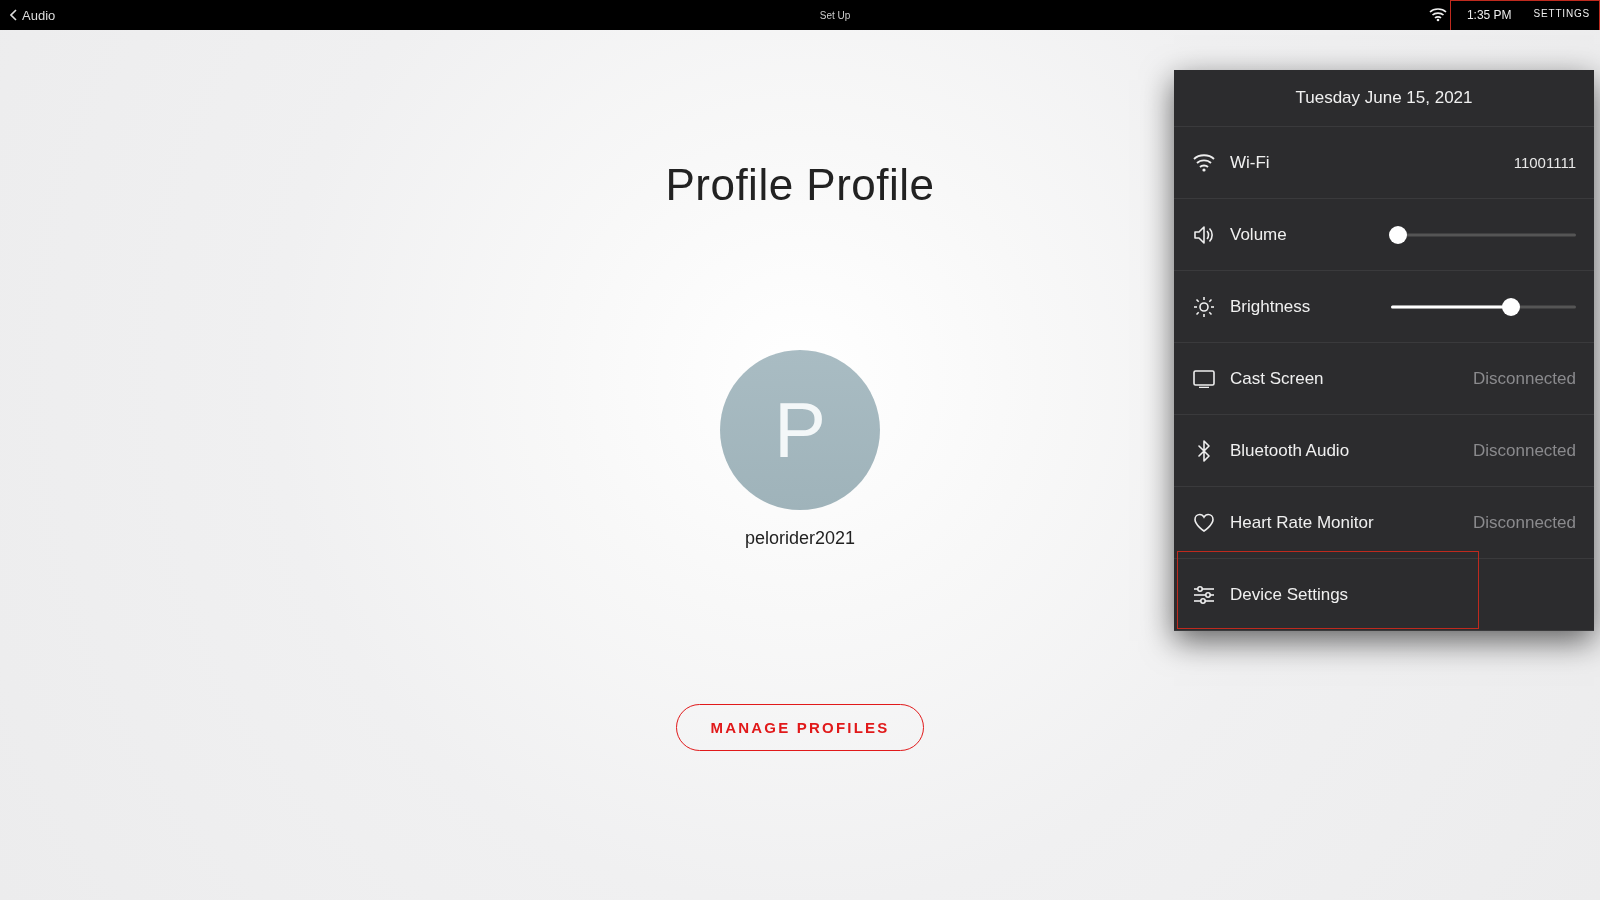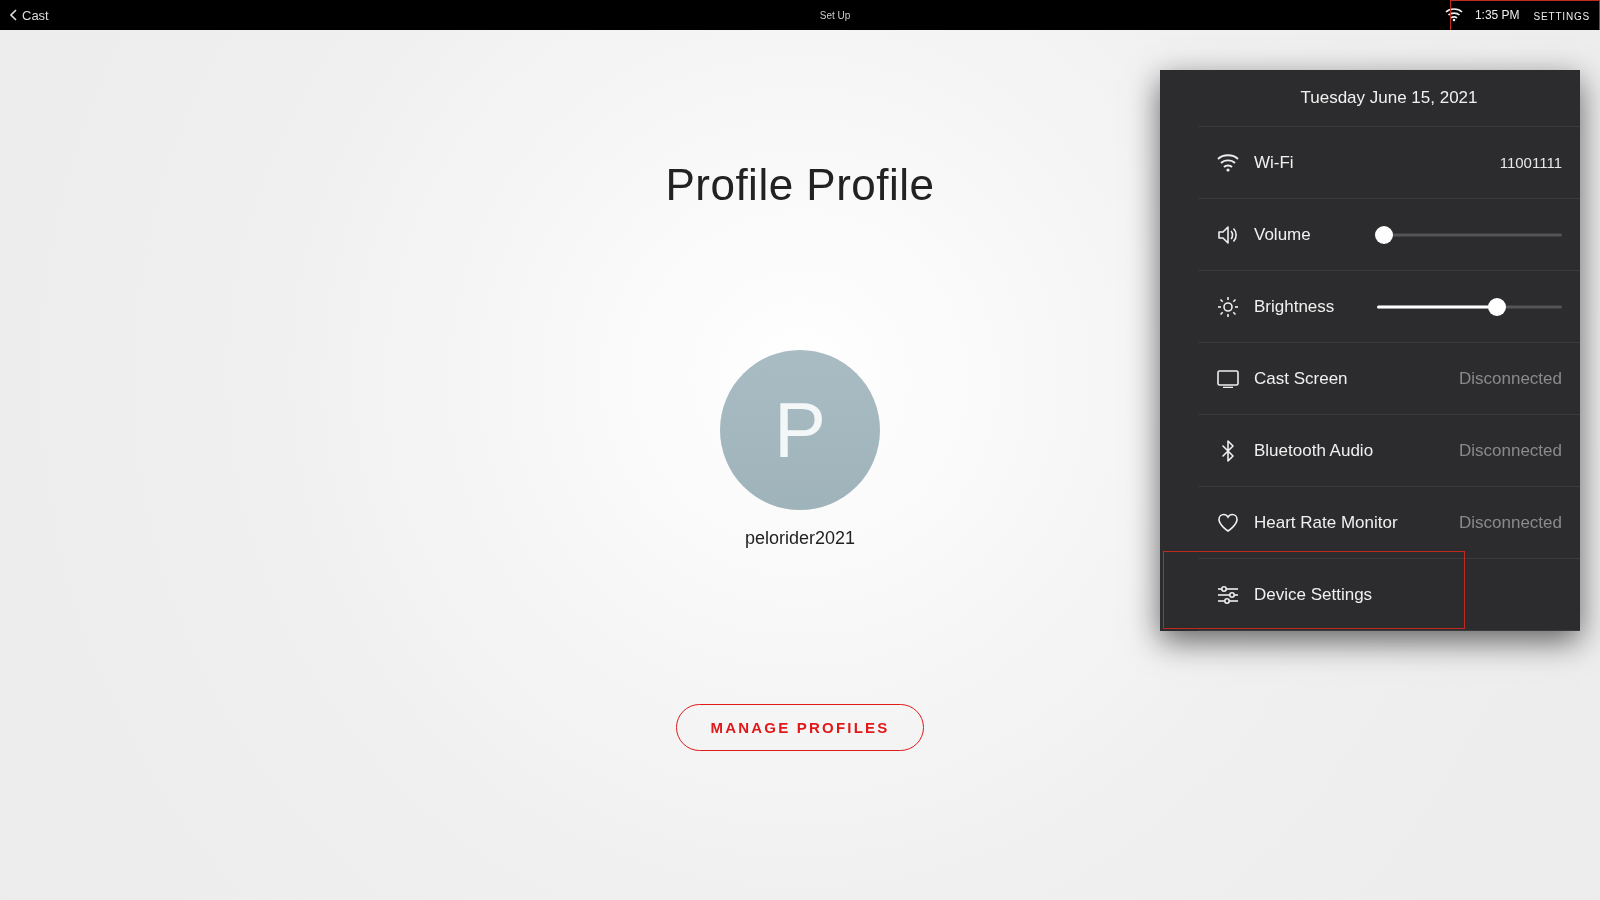--- a/index.html
+++ b/index.html
@@ -28,22 +28,22 @@
     position: absolute;
     left: 50%;
     transform: translateX(-50%);
     color: #ccc;
     font-size: 10px;
     margin-left: 35px;
   }
   .topbar-right {
     margin-left: auto;
     display: flex;
-    align-items: flex-end;
-    gap: 12px;
+    align-items: flex-start;
+    gap: 20px;
     padding-right: 8px;
   }
   .clock { font-size: 12px; color: #eee; }
   .settings-btn {
     font-size: 10px;
     letter-spacing: 0.8px;
     color: #eee;
     cursor: pointer;
     padding: 0 2px;
   }
@@ -122,27 +122,26 @@
     font-size: 15px;
     letter-spacing: 2.2px;
     font-weight: 600;
     cursor: pointer;
   }
 
   
   .panel {
     position: absolute;
     top: 40px;
-    right: 20px;
+    right: 6px;
     width: 420px;
     background: #2c2c2e;
     color: #f0f0f0;
     box-shadow: 0 10px 30px rgba(0,0,0,0.6);
     font-size: 17px;
-    padding-left: 38px;
   }
   .panel-date {
     text-align: center;
     padding: 18px 0;
     font-size: 17px;
     border-bottom: 1px solid #3a3a3c;
   }
   .panel-row {
     display: flex;
     align-items: center;
@@ -221,21 +220,21 @@
 </head>
 <body>
 
 <div class="topbar">
   <div class="back">
     <span class="chev">
       <svg width="8" height="12" viewBox="0 0 8 12">
           <polyline points="6,1 1,6 6,11" fill="none" stroke="#ddd" stroke-width="1.6"></polyline>
         </svg>
     </span>
-    <span>Cast</span>
+    <span>Audio</span>
   </div>
   <div class="title-center">Set Up</div>
   <div class="topbar-right">
     <span>
       <svg width="18" height="14" viewBox="0 0 18 14">
         <path d="M1 4 C5 0 13 0 17 4" fill="none" stroke="#eee" stroke-width="1.6"></path>
         <path d="M3.5 7 C6 4.5 12 4.5 14.5 7" fill="none" stroke="#eee" stroke-width="1.6"></path>
         <path d="M6 10 C7.5 8.5 10.5 8.5 12 10" fill="none" stroke="#eee" stroke-width="1.6"></path>
         <circle cx="9" cy="12" r="1.3" fill="#eee"></circle>
       </svg>

